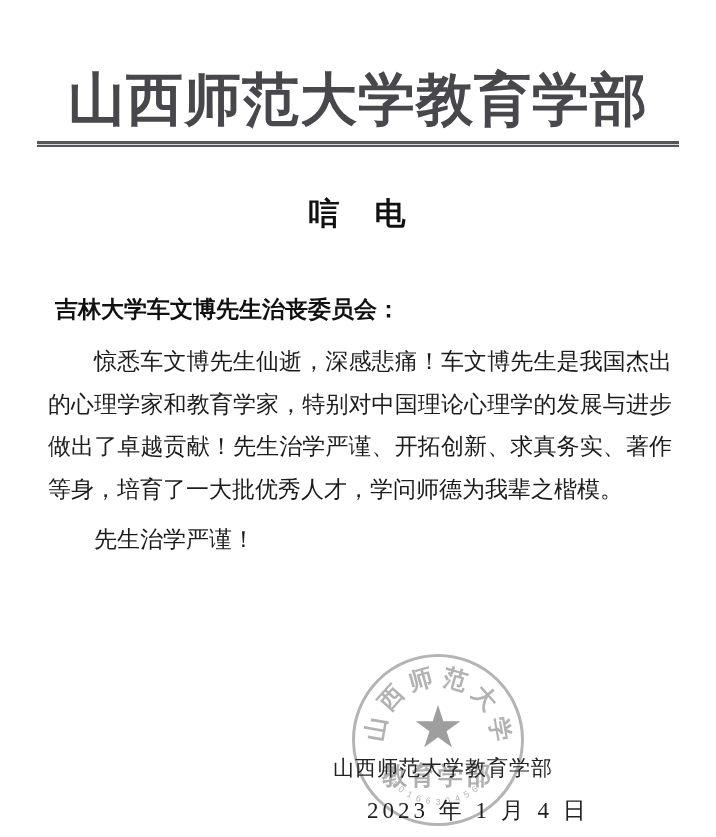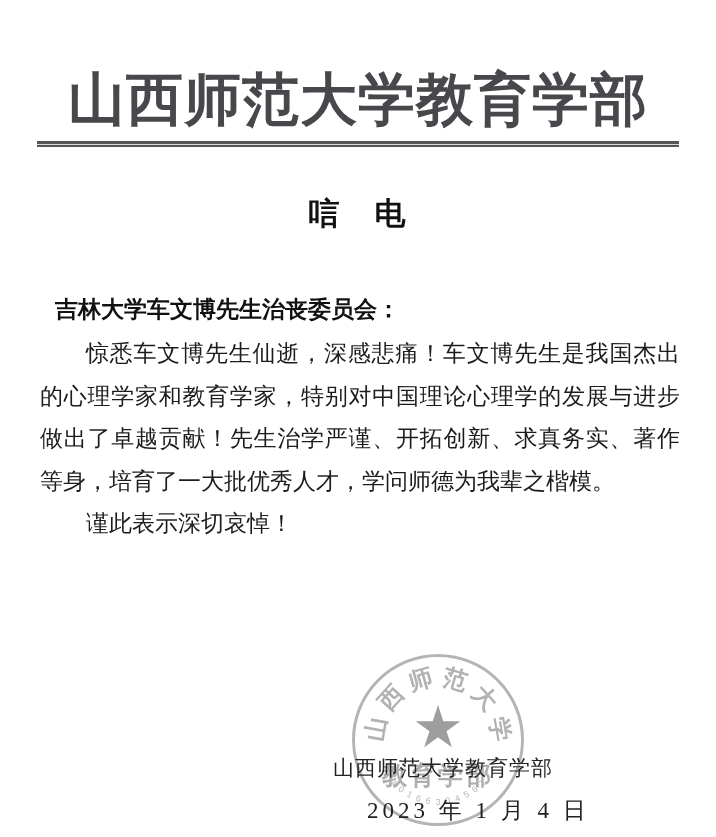--- a/index.html
+++ b/index.html
@@ -66,21 +66,21 @@
   }
 
   
   .body-text {
     position: absolute;
     top: 333px;
     left: 40px;
     width: 640px;
   }
   .body-text p {
-    margin: 0;
+    margin: 8px;
     text-indent: 2em;
     font-size: 23px;
     line-height: 42.5px;
     text-align: justify;
     color: #1c1c1c;
   }
 
   
   .signature {
     position: absolute;
@@ -164,21 +164,21 @@
   <div class="letterhead">山西师范大学教育学部</div>
 
   <div class="double-rule"></div>
 
   <div class="doc-title">唁　电</div>
 
   <div class="salutation">吉林大学车文博先生治丧委员会：</div>
 
   <div class="body-text">
     <p>惊悉车文博先生仙逝，深感悲痛！车文博先生是我国杰出的心理学家和教育学家，特别对中国理论心理学的发展与进步做出了卓越贡献！先生治学严谨、开拓创新、求真务实、著作等身，培育了一大批优秀人才，学问师德为我辈之楷模。</p>
-    <p>谨此表示深切哀悼！</p>
+    <p>先生治学严谨！</p>
   </div>
 
   <div class="seal">
     <span class="star">★</span>
     <span class="center-text">教育学部</span>
 
   <span class="arc-char" style="transform: translate(-50%, -50%) rotate(-80deg) translateY(-63px);">山</span>
       <span class="arc-char" style="transform: translate(-50%, -50%) rotate(-48deg) translateY(-63px);">西</span>
       <span class="arc-char" style="transform: translate(-50%, -50%) rotate(-16deg) translateY(-63px);">师</span>
       <span class="arc-char" style="transform: translate(-50%, -50%) rotate(16deg) translateY(-63px);">范</span>

